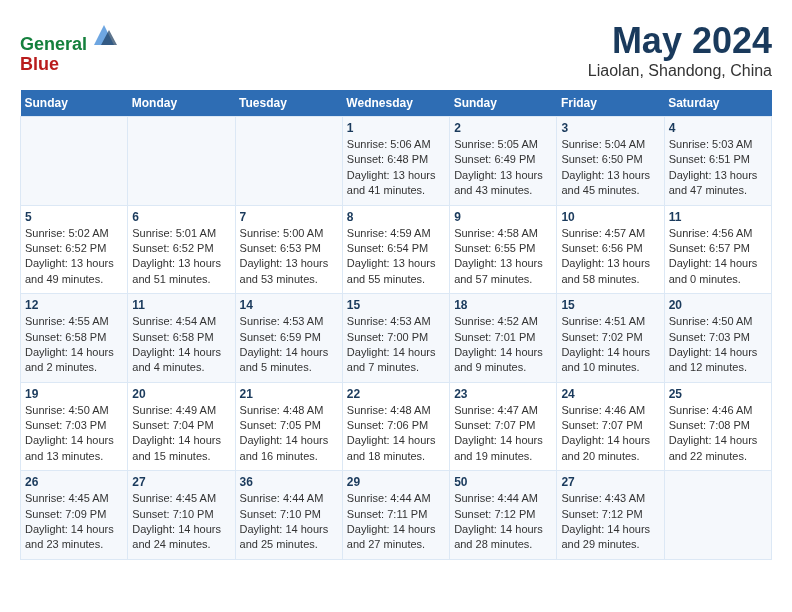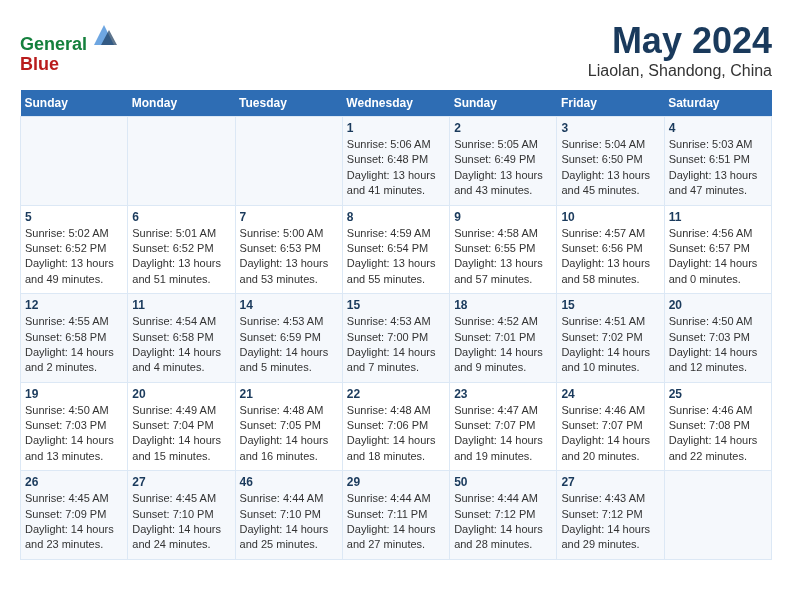--- a/index.html
+++ b/index.html
@@ -241,21 +241,21 @@
       <tr>
         <td>
           <span class="day-number">26</span>
           <div class="day-info">Sunrise: 4:45 AM<br>Sunset: 7:09 PM<br>Daylight: 14 hours<br>and 23 minutes.</div>
         </td>
         <td>
           <span class="day-number">27</span>
           <div class="day-info">Sunrise: 4:45 AM<br>Sunset: 7:10 PM<br>Daylight: 14 hours<br>and 24 minutes.</div>
         </td>
         <td>
-          <span class="day-number">46</span>
+          <span class="day-number">36</span>
           <div class="day-info">Sunrise: 4:44 AM<br>Sunset: 7:10 PM<br>Daylight: 14 hours<br>and 25 minutes.</div>
         </td>
         <td>
           <span class="day-number">29</span>
           <div class="day-info">Sunrise: 4:44 AM<br>Sunset: 7:11 PM<br>Daylight: 14 hours<br>and 27 minutes.</div>
         </td>
         <td>
           <span class="day-number">50</span>
           <div class="day-info">Sunrise: 4:44 AM<br>Sunset: 7:12 PM<br>Daylight: 14 hours<br>and 28 minutes.</div>
         </td>

